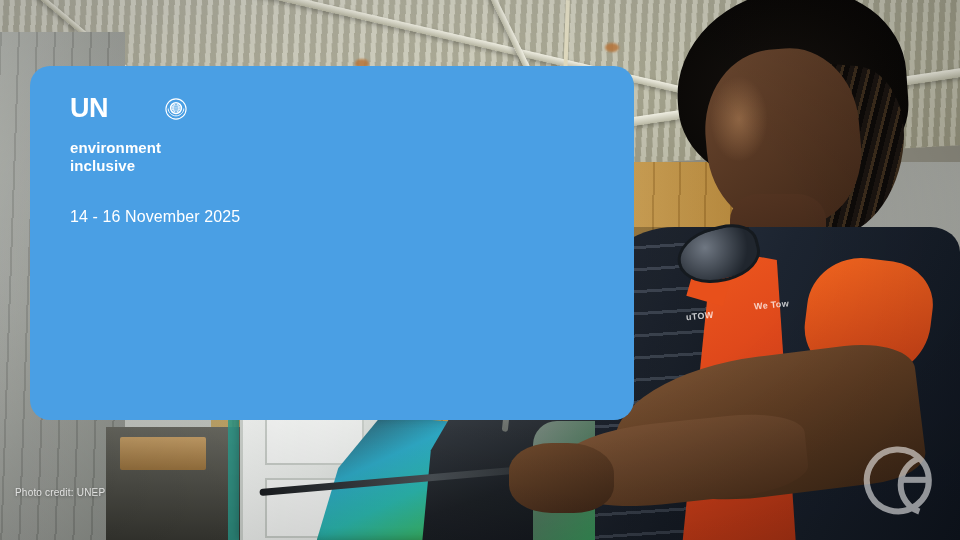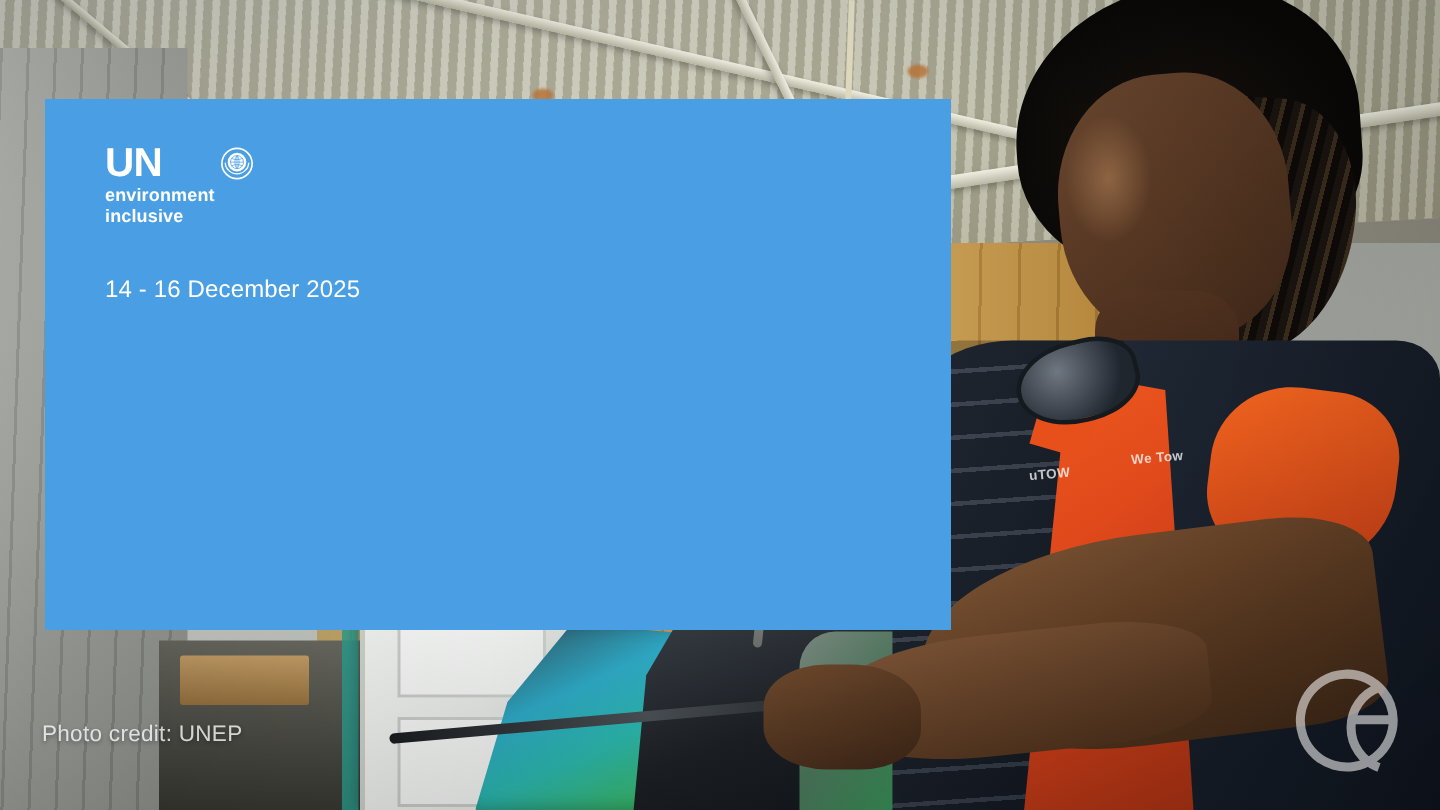--- a/index.html
+++ b/index.html
@@ -331,20 +331,21 @@
   
   .panel {
     position: absolute;
     left: 30px;
     top: 66px;
     width: 604px;
     height: 354px;
     background: #4a9fe4;
     box-sizing: border-box;
     padding: 30px 36px 0 40px;
+    border-radius: 20px;
   }
 
   
   .logo {
     display: flex;
     align-items: flex-start;
     gap: 4px;
     margin-bottom: 32px;
   }
   .logo-un {
@@ -355,25 +356,25 @@
     letter-spacing: -0.5px;
   }
   .logo-emblem {
     width: 22px;
     height: 22px;
     margin-top: 2px;
     flex: none;
   }
   .logo-sub {
     color: #ffffff;
-    font-size: 12px;
+    font-size: 15px;
     font-weight: bold;
     line-height: 1.18;
     letter-spacing: .1px;
-    margin-top: 2px;
+    margin-top: 18px;
   }
 
   .eyebrow {
     color: #ffffff;
     font-size: 13.5px;
     font-weight: bold;
     letter-spacing: 1.1px;
     margin-bottom: 14px;
   }
   .title {
@@ -388,24 +389,24 @@
     color: #ffffff;
     font-size: 16px;
     font-weight: normal;
     line-height: 1.42;
     letter-spacing: .1px;
   }
 
   
   .photo-credit {
     position: absolute;
-    left: 28px;
+    left: 15px;
     bottom: 42px;
     color: rgba(255,255,255,.78);
-    font-size: 15px;
+    font-size: 10px;
     letter-spacing: .2px;
     text-shadow: 0 1px 3px rgba(0,0,0,.35);
   }
   .watermark {
     position: absolute;
     right: 14px;
     bottom: 12px;
     width: 86px;
     height: 86px;
     opacity: .55;
@@ -489,21 +490,21 @@
           <path d="M16 16.5c5 2.5 11 2.5 16 0 M16 27.5c5-2.5 11-2.5 16 0"></path>
         </g>
         <path d="M12 34c-3.5-3-5-7-5-11" fill="none" stroke="#ffffff" stroke-width="2"></path>
         <path d="M36 34c3.5-3 5-7 5-11" fill="none" stroke="#ffffff" stroke-width="2"></path>
         <path d="M12 34c3.5 3.5 8 5 12 5s8.5-1.5 12-5" fill="none" stroke="#ffffff" stroke-width="2"></path>
       </svg>
     </div>
 
 
 
-    <div class="meta-line">14 - 16 December 2025</div>
+    <div class="meta-line">14 - 16 November 2025</div>
   </div>
 
   <div class="photo-credit">Photo credit: UNEP</div>
 
   <svg class="watermark" viewBox="0 0 100 100">
     <path d="M72 22a36 36 0 1 0 8 22 36 36 0 0 0-8-22z" fill="none" stroke="#ffffff" stroke-width="7"></path>
     <path d="M80 44H46" fill="none" stroke="#ffffff" stroke-width="7"></path>
     <path d="M36 26a30 30 0 1 1 0 48" fill="none" stroke="#ffffff" stroke-width="7" opacity="0"></path>
     <path d="M69 19a33 33 0 0 0 0 62" fill="none" stroke="#ffffff" stroke-width="7"></path>
   </svg>

